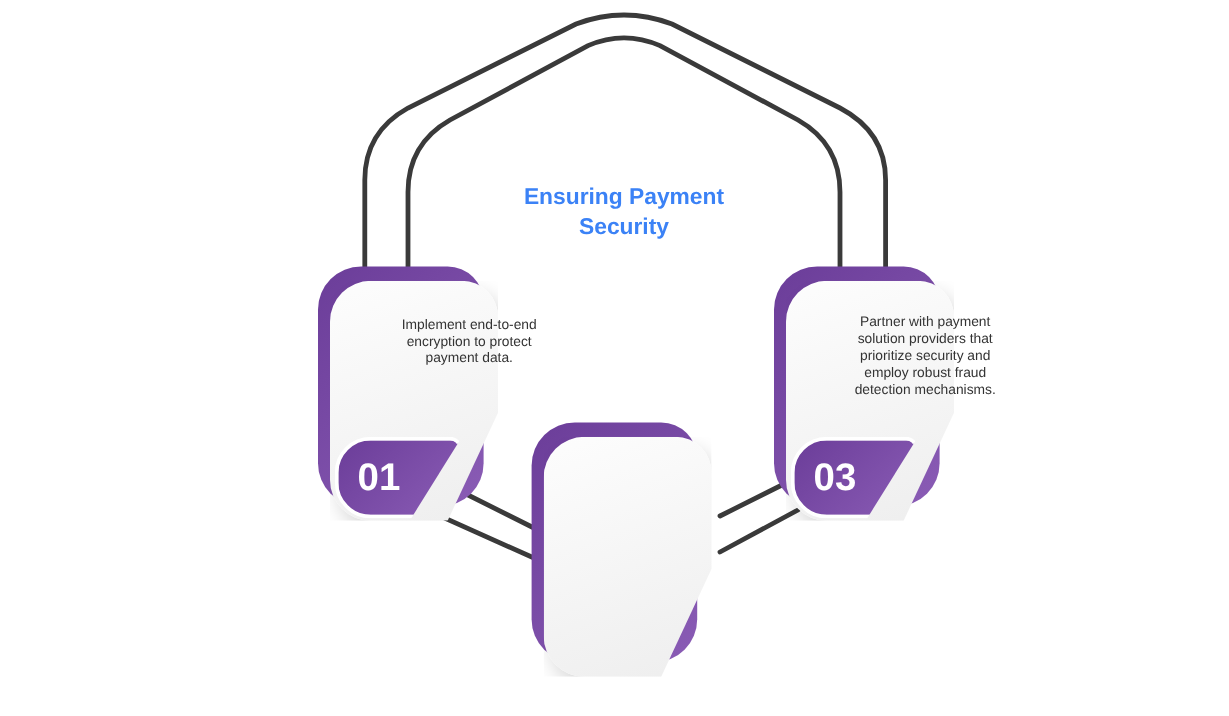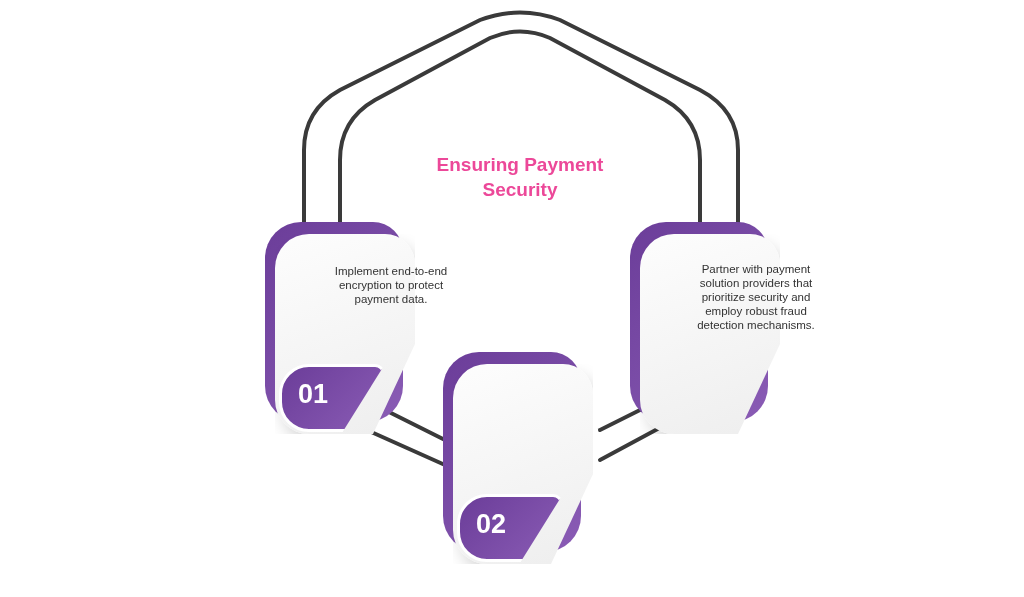--- a/index.html
+++ b/index.html
@@ -3,21 +3,21 @@
 <meta charset="utf-8">
 <style>
   html, body { margin: 0; padding: 0; }
   body {
     width: 1024px; height: 597px; background: #ffffff; position: relative; overflow: hidden;
     font-family: "Liberation Sans", "DejaVu Sans", sans-serif;
   }
   .wires { position: absolute; left: 0; top: 0; width: 1024px; height: 597px; }
   .title {
     position: absolute; left: 400px; top: 152px; width: 240px; text-align: center;
-    font-weight: bold; font-size: 19px; line-height: 25px; color: #ec4899;
+    font-weight: bold; font-size: 19px; line-height: 25px; color: #3b82f6;
   }
   .card { position: absolute; width: 150px; height: 210px; }
   .card .back {
     position: absolute; left: 0; top: 0; width: 138px; height: 200px;
     background: linear-gradient(135deg, #6b3d99 0%, #8a5cb5 100%);
     border-radius: 36px 30px 36px 36px;
   }
   .card .face {
     position: absolute; left: 10px; top: 12px; width: 140px; height: 200px;
     background: linear-gradient(160deg, #fdfdfd 0%, #eeeeee 100%);
@@ -30,21 +30,21 @@
     font-size: 11.5px; line-height: 14px; color: #333; margin-left: 43px;
   }
   .card .num {
     position: absolute; left: 14px; top: 142px; width: 100px; height: 62px;
     background: linear-gradient(135deg, #6b3d99 0%, #8a5cb5 100%);
     border-radius: 30px 10px 10px 30px;
     clip-path: polygon(0 0, 100% 0, 60% 100%, 0 100%);
     border: 3px solid #fff;
   }
   .card .num span {
-    position: absolute; left: 16px; top: 12px; color: #fff; font-weight: bold; font-size: 27px;
+    position: absolute; left: 16px; top: 12px; color: #fff; font-weight: bold; font-size: 32px;
   }
 </style>
 </head>
 <body>
 
 <svg class="wires" viewBox="0 0 1024 597">
   <g fill="none" stroke="#3a3a3a" stroke-width="4" stroke-linecap="round">
     <path d="M304 225 L304 150 Q304 110 340 90 L480 20 Q520 5 560 20 L700 90 Q738 110 738 150 L738 225"></path>
     <path d="M340 225 L340 160 Q340 120 375 100 L490 38 Q520 25 550 38 L665 100 Q700 120 700 160 L700 225"></path>
     <path d="M355 395 L445 440"></path>
@@ -61,22 +61,22 @@
   <div class="face"></div>
   <div class="text">Implement end-to-end encryption to protect payment data.</div>
   <div class="num">
       <span>01</span>
     </div>
 </div>
 
 <div class="card" style="left:443px; top:352px;">
   <div class="back"></div>
   <div class="face"></div>
+</div>
+
+<div class="card" style="left:645px; top:222px;padding-left:47px;">
+  <div class="back"></div>
+  <div class="face"></div>
+  <div class="text" style="top:40px;">Partner with payment solution providers that prioritize security and employ robust fraud detection mechanisms.</div>
   <div class="num">
-      <span>02</span>
+      <span>03</span>
     </div>
 </div>
 
-<div class="card" style="left:630px; top:222px;padding-left:47px;">
-  <div class="back"></div>
-  <div class="face"></div>
-  <div class="text" style="top:40px;">Partner with payment solution providers that prioritize security and employ robust fraud detection mechanisms.</div>
-</div>
-
 </body></html>

